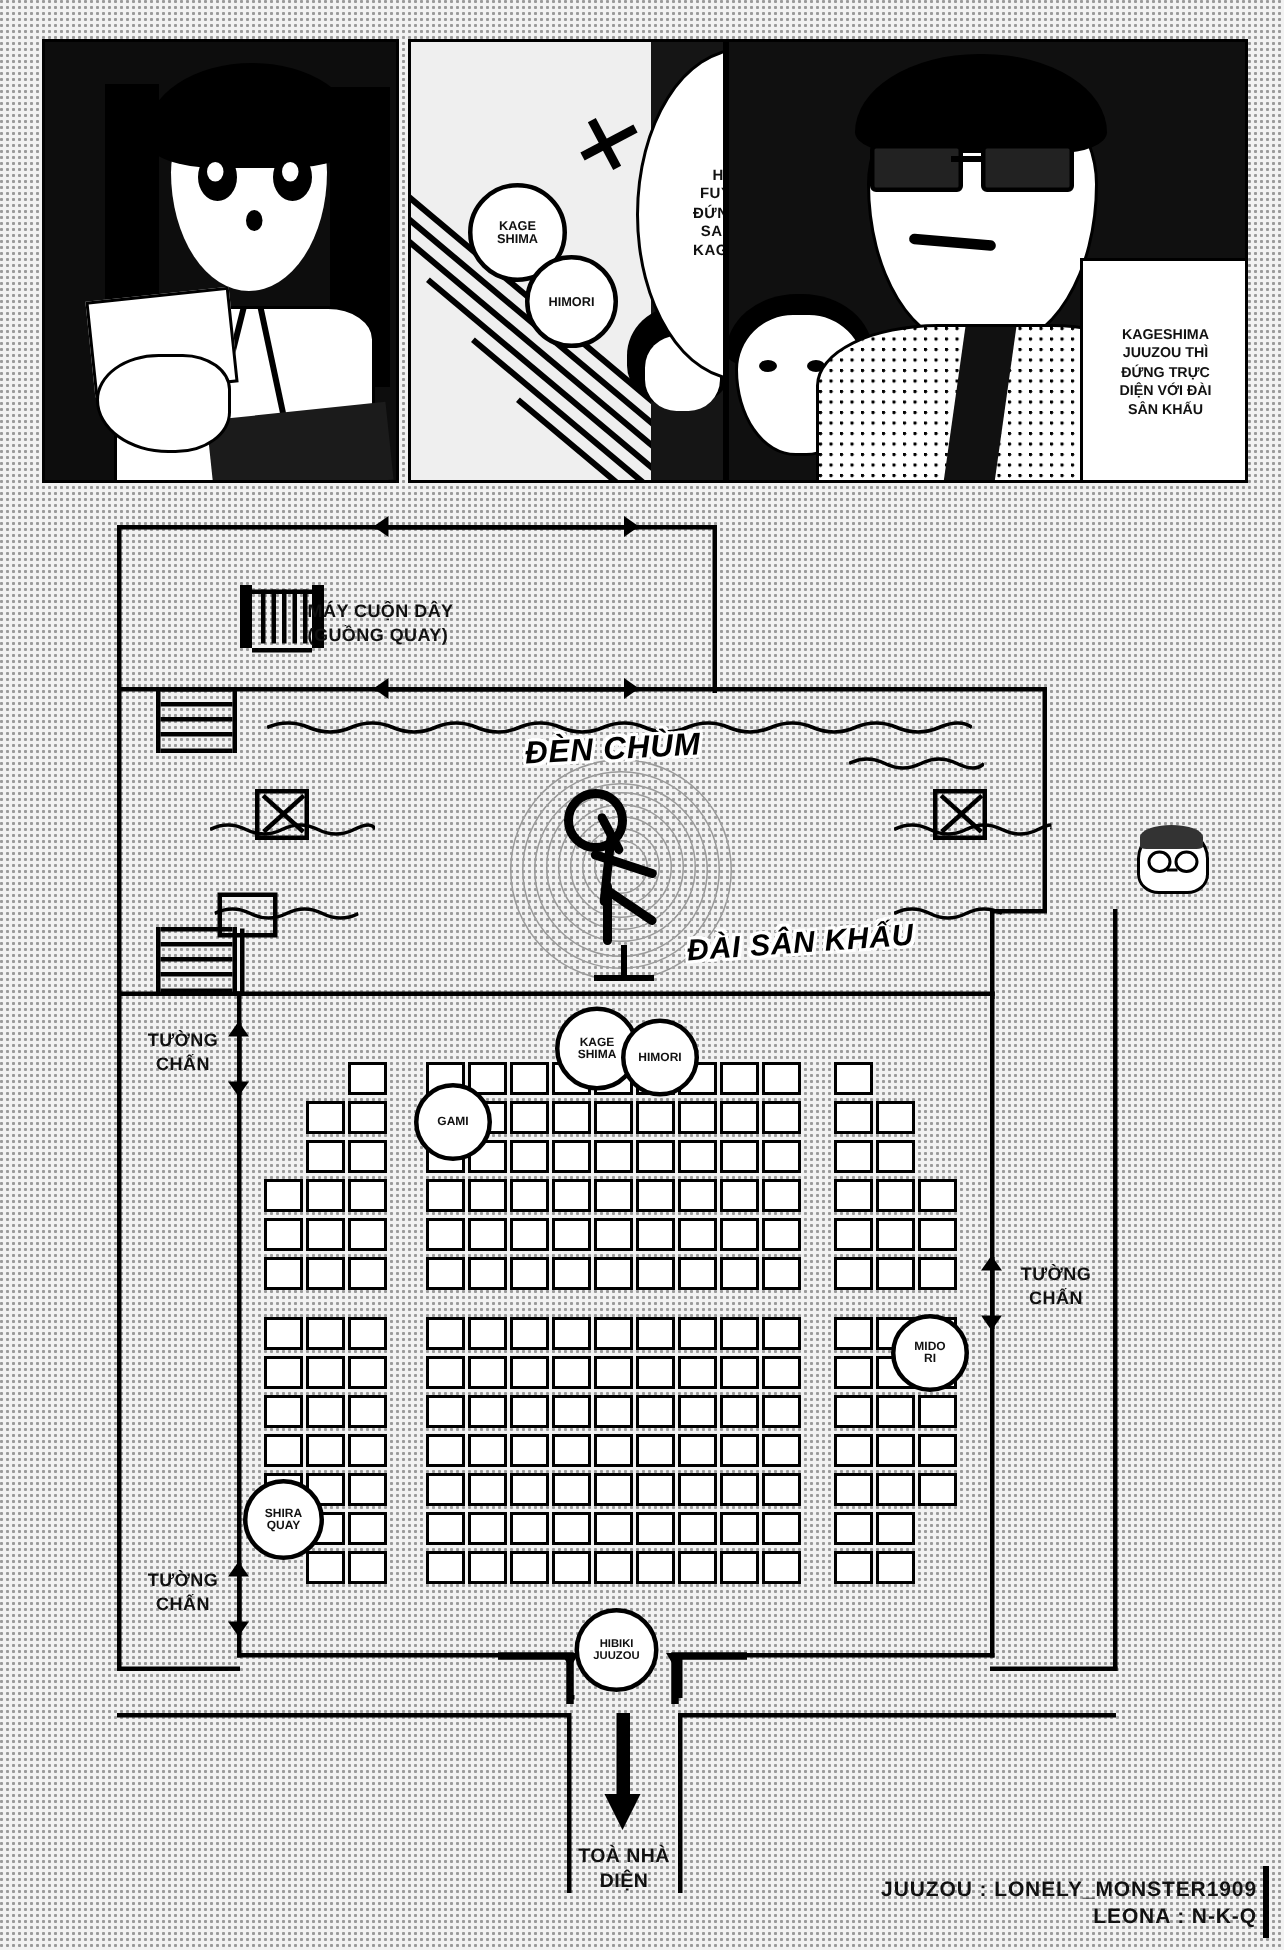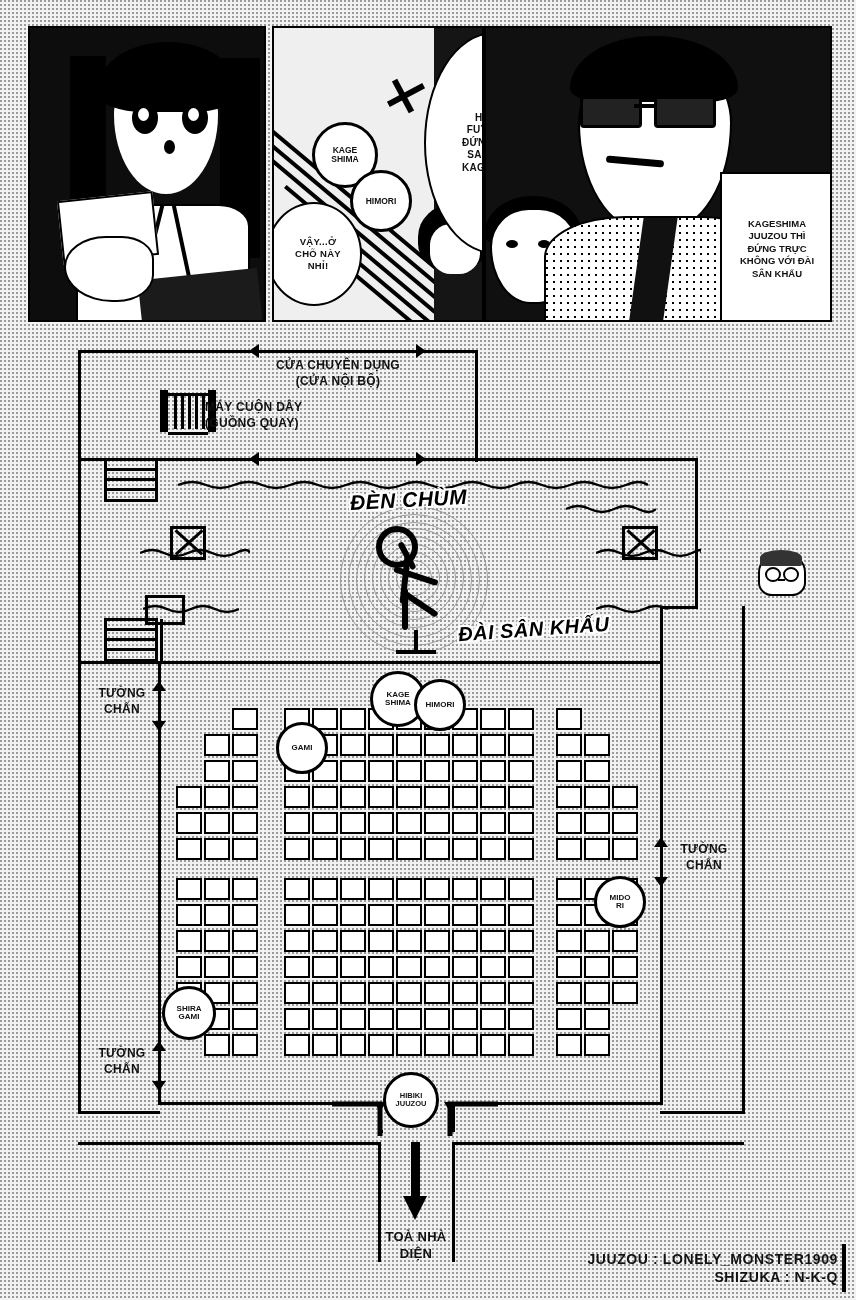--- a/index.html
+++ b/index.html
@@ -265,25 +265,20 @@
     </div>
 
     <div class="bubble" style="left:150px;top:4px;width:136px;height:218px;">
       <div class="txt" style="font-size:10px;">HIMORI
 FUYUHIKO
 ĐỨNG NGAY
 SAU THẦY
 KAGESHIMA</div>
     </div>
 
-    <div class="bubble" style="left:-8px;top:174px;width:92px;height:100px;">
-      <div class="txt" style="font-size:9.5px;padding-left:14px;">VẬY...Ở
-CHỖ NÀY
-NHỈ!</div>
-    </div>
   </div>
 
   <div class="panel" id="panel3">
     <div class="p3-boy-hair"></div>
     <div class="p3-boy-head"></div>
     <div class="p3-boy-eye" style="left:20px;"></div>
     <div class="p3-boy-eye" style="left:52px;"></div>
 
     <div class="p3-head"></div>
     <div class="p3-hair"></div>
@@ -293,21 +288,21 @@
     <div class="p3-glass" style="left:168px;"></div>
     <div class="p3-bridge"></div>
     <div class="p3-mouth"></div>
     <div class="p3-body"></div>
     <div class="p3-lapel"></div>
 
     <div class="rectbub" style="left:234px;top:144px;width:110px;height:150px;border-right:none;">
       <div class="txt" style="font-size:9.5px;">KAGESHIMA
 JUUZOU THÌ
 ĐỨNG TRỰC
-KHÔNG VỚI ĐÀI
+DIỆN VỚI ĐÀI
 SÂN KHẤU</div>
     </div>
   </div>
 
   <div id="plan">
 
     <div class="wall hwall" style="left:78px;top:20px;width:400px;"></div>
     <div class="wall vwall" style="left:78px;top:20px;height:110px;"></div>
     <div class="wall vwall" style="left:475px;top:20px;height:112px;"></div>
     <div class="wall hwall" style="left:78px;top:128px;width:620px;"></div>
@@ -334,22 +329,20 @@
     <div class="wall vwall" style="left:378px;top:772px;height:30px;"></div>
     <div class="wall vwall" style="left:452px;top:772px;height:30px;"></div>
     <div class="wall hwall" style="left:78px;top:812px;width:300px;"></div>
     <div class="wall hwall" style="left:452px;top:812px;width:292px;"></div>
     <div class="wall vwall" style="left:378px;top:812px;height:120px;"></div>
     <div class="wall vwall" style="left:452px;top:812px;height:120px;"></div>
 
     <div class="dim" style="left:250px;top:20px;width:175px;"></div>
     <div class="dim" style="left:250px;top:128px;width:175px;"></div>
 
-    <div class="planlabel" style="left:243px;top:28px;width:190px;font-size:12px;">CỬA CHUYÊN DỤNG
-(CỬA NỘI BỘ)</div>
 
     <div class="reel" style="left:160px;top:60px;">
       <div class="side" style="left:0;"></div>
       <div class="side" style="right:0;"></div>
       <div class="drum"></div>
       <div class="bar" style="left:14px;"></div>
       <div class="bar" style="left:21px;"></div>
       <div class="bar" style="left:28px;"></div>
       <div class="bar" style="left:35px;"></div>
       <div class="bar" style="left:42px;"></div>
@@ -647,21 +640,21 @@
     </div>
     <div class="namecirc" style="left:276px;top:392px;width:46px;height:46px;font-size:8px;">
       <span style="white-space:pre-line;">GAMI</span>
     </div>
     <div class="namecirc" style="left:594px;top:546px;width:46px;height:46px;font-size:8px;">
       <span style="white-space:pre-line;">MIDO
 RI</span>
     </div>
     <div class="namecirc" style="left:162px;top:656px;width:48px;height:48px;font-size:8px;">
       <span style="white-space:pre-line;">SHIRA
-GAMI</span>
+QUAY</span>
     </div>
     <div class="namecirc" style="left:383px;top:742px;width:50px;height:50px;font-size:7.5px;">
       <span style="white-space:pre-line;">HIBIKI
 JUUZOU</span>
     </div>
 
     <div class="hookarrow" style="left:330px;top:770px;">
       <svg width="60" height="40" viewBox="0 0 60 40">
         <path d="M2 4 H50 V36" fill="none" stroke="#000" stroke-width="5"></path>
         <polygon points="44,2 56,2 50,12" fill="#000"></polygon>
@@ -685,17 +678,17 @@
       <div class="skull"></div>
       <div class="hairp"></div>
       <div class="eyep" style="left:7px;"></div>
       <div class="eyep" style="left:25px;"></div>
       <div class="nosep"></div>
     </div>
   </div>
 
   <div id="credits">
     <div style="font-size:14px;">JUUZOU : LONELY_MONSTER1909</div>
-    <div style="font-size:14px;">SHIZUKA : N-K-Q</div>
+    <div style="font-size:14px;">LEONA : N-K-Q</div>
   </div>
   <div id="creditbar"></div>
 
 </div>
 
 </body></html>

